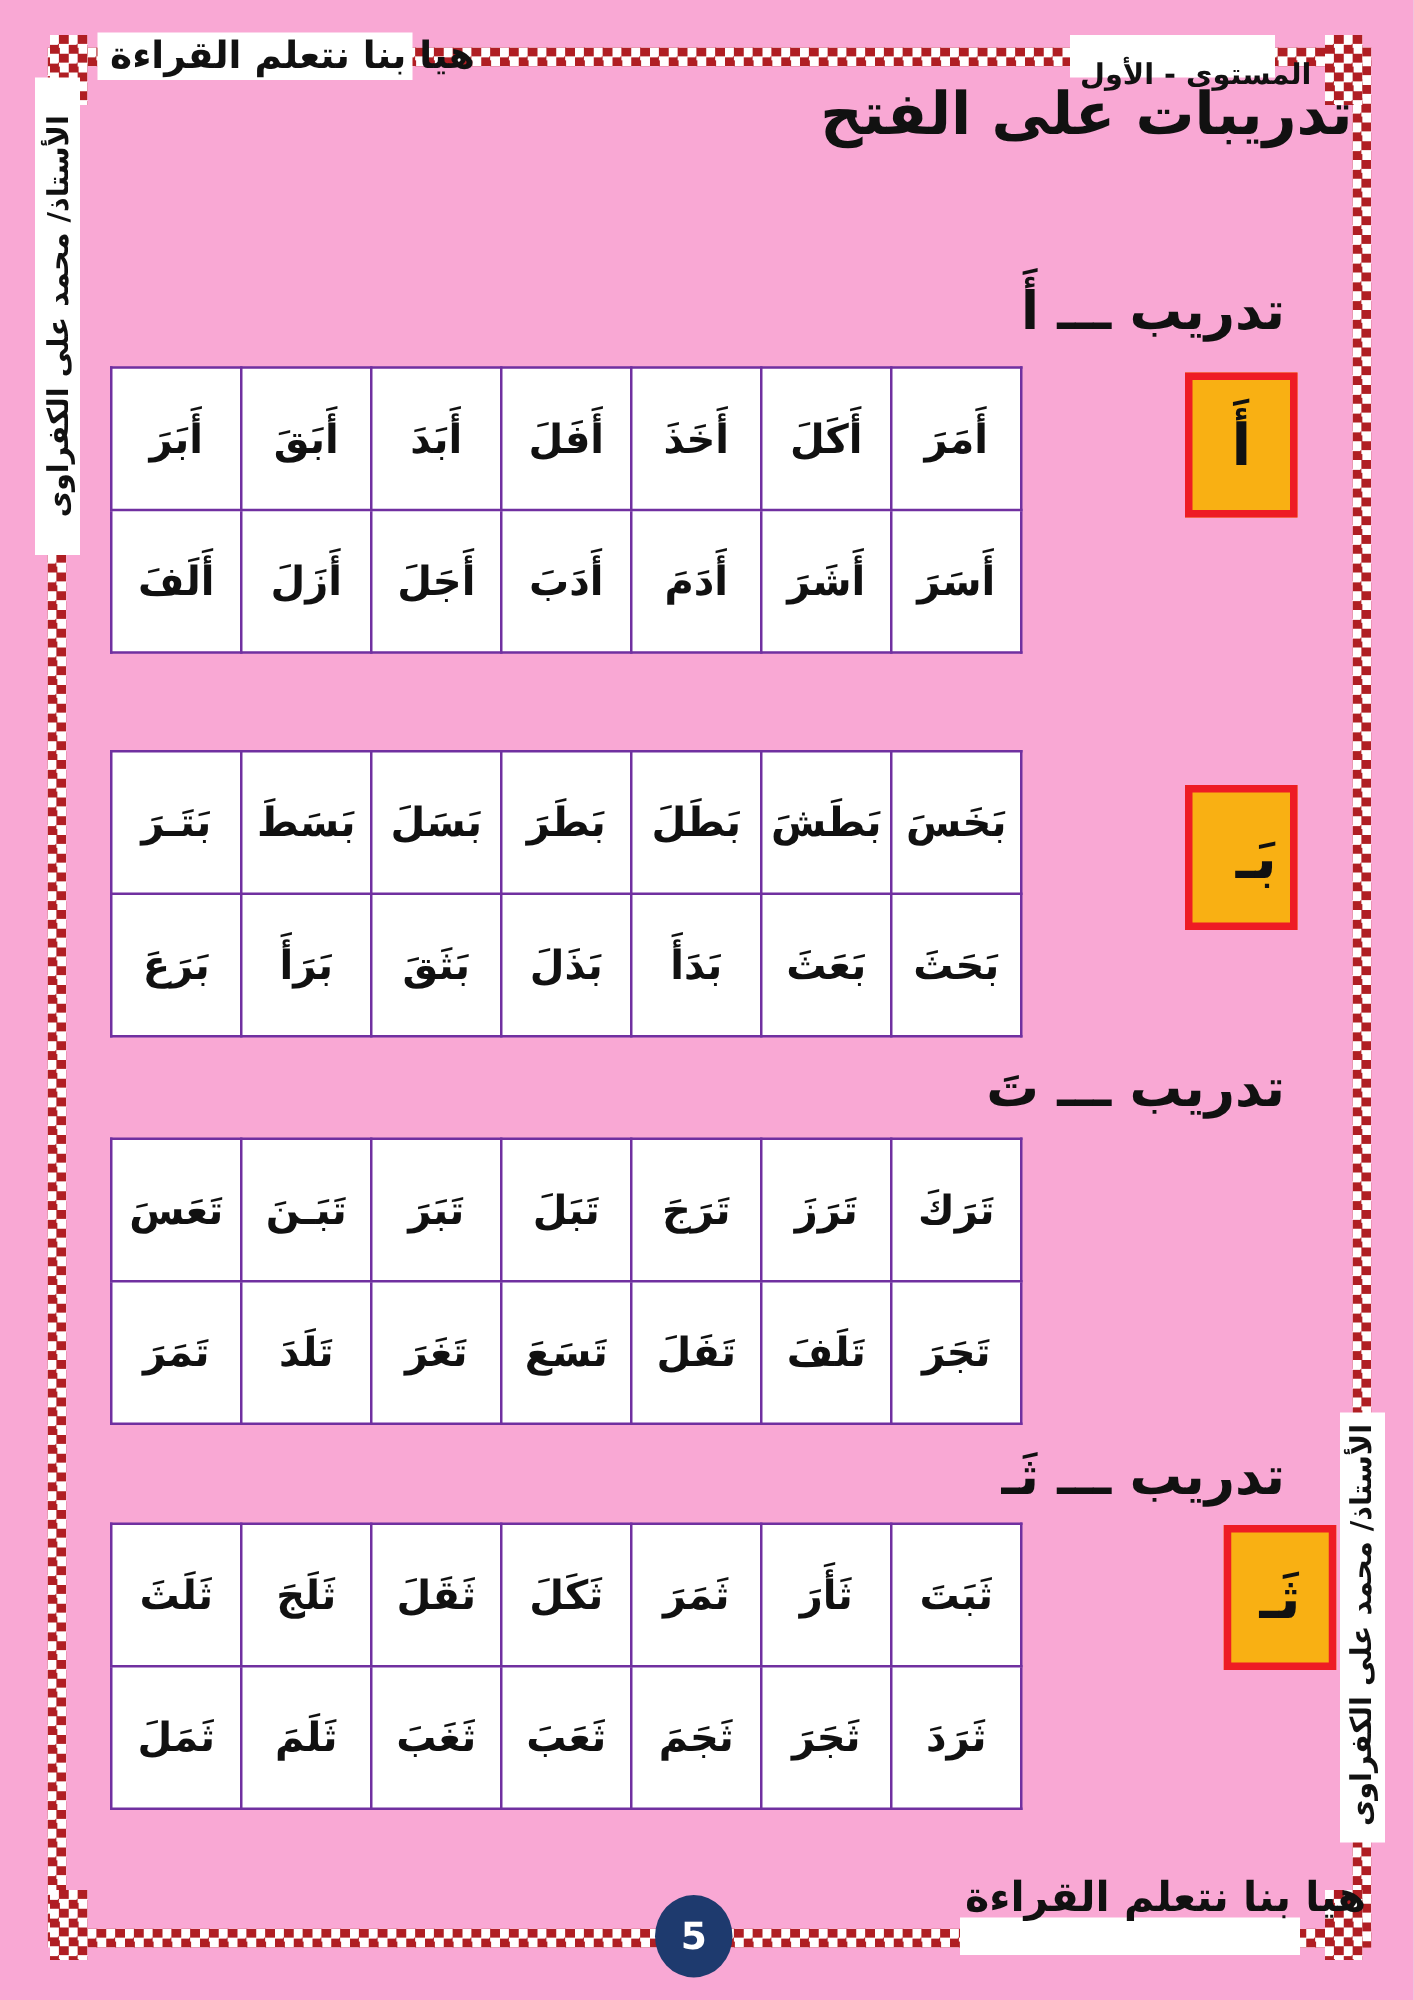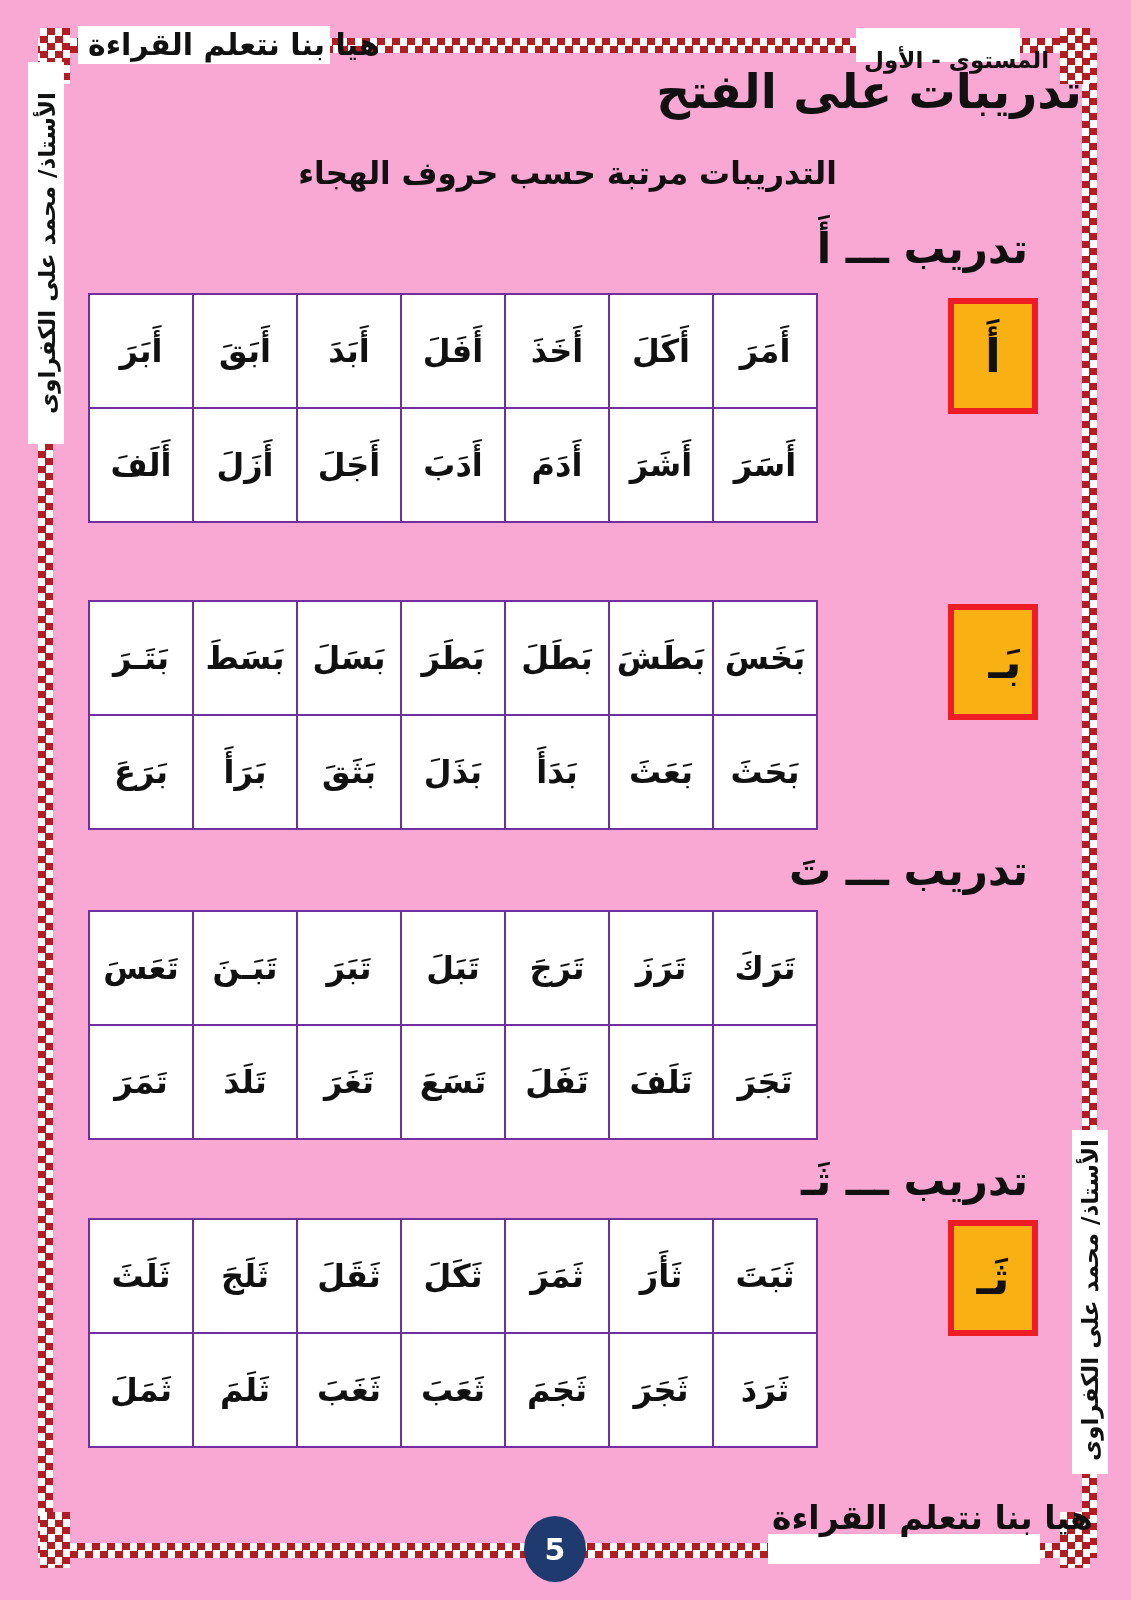--- a/index.html
+++ b/index.html
@@ -50,21 +50,21 @@
     width:104px; height:114px; text-align:center; vertical-align:middle;
     font-size:32px; font-weight:bold; color:#111; background:#fff;
   }
   .letterbox {
     position:absolute; z-index:3; left:948px; width:90px; height:116px;
     background:var(--letter-box-fill,#f9b013);
     border:6px solid var(--letter-box-border,#ee1c24);
     display:flex; align-items:center; justify-content:center;
     font-size:46px; font-weight:bold; color:#111;
   }
-  .lb-0 { top:298px; } .lb-1 { top:604px;padding-left:24px; } .lb-2 { top:914px; } .lb-3 { top:1220px; }
+  .lb-0 { top:298px; } .lb-1 { top:628px;padding-left:24px; } .lb-2 { top:914px; } .lb-3 { top:1220px;margin-left:31px; }
 
   .pagenum {
     position:absolute; z-index:4; left:524px; top:1516px; width:62px; height:66px;
     background:var(--page-number-bg,#1e3a6e); border-radius:50%;
     display:flex; align-items:center; justify-content:center;
     color:#fff; font-size:30px; font-weight:bold;
   }
   .foot-brand { left:772px; top:1498px; font-size:33px; }
 </style>
 </head>
@@ -87,21 +87,20 @@
   <div class="mask m-right"></div>
   <div class="mask m-foot"></div>
 
   <div class="txt hdr-brand">هيا بنا نتعلم القراءة</div>
   <div class="txt hdr-level">المستوى - الأول</div>
 
   <div class="txt side side-left">الأستاذ/  محمد على الكفراوى</div>
   <div class="txt side side-right">الأستاذ/  محمد على الكفراوى</div>
 
   <div class="txt title">تدريبات على الفتح</div>
-  <div class="txt subtitle">التدريبات مرتبة حسب حروف الهجاء</div>
 
   <div class="txt sec-head sh-0">تدريب ـــ أَ</div>
   <div class="txt sec-head sh-2">تدريب ـــ تَ</div>
   <div class="txt sec-head sh-3">تدريب ـــ ثَـ</div>
 
   <div class="letterbox lb-0">أَ</div>
   <div class="letterbox lb-1">بَـ</div>
   <div class="letterbox lb-3">ثَـ</div>
 
   <table class="wtable t-0">

